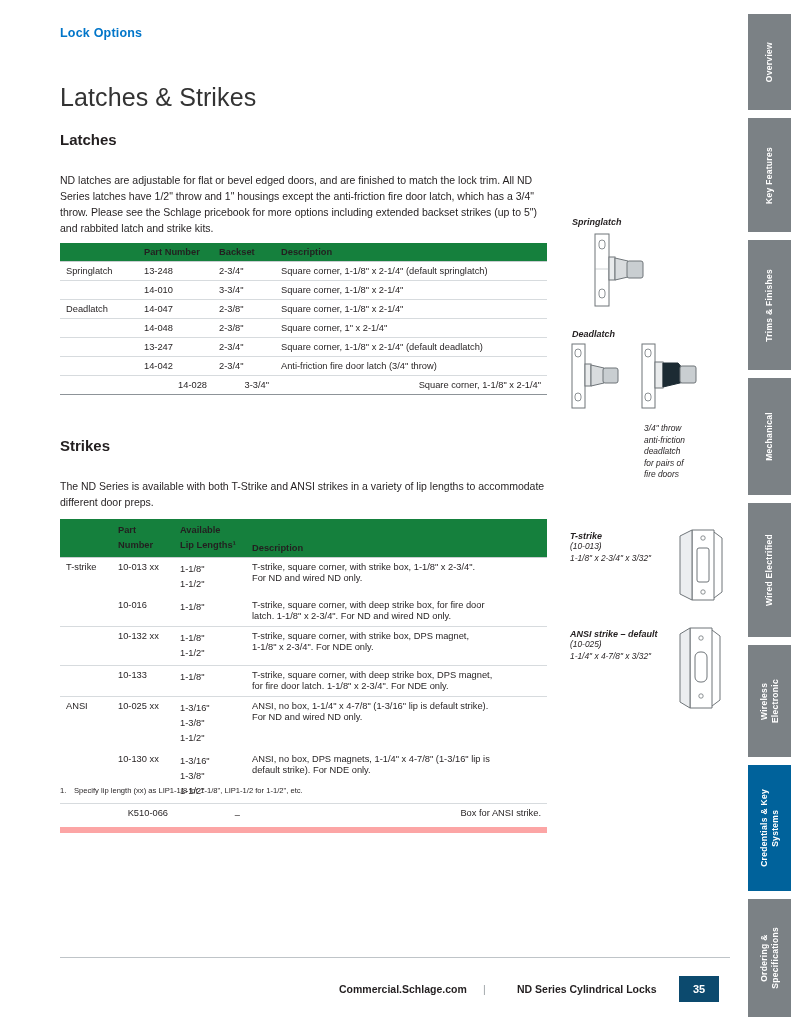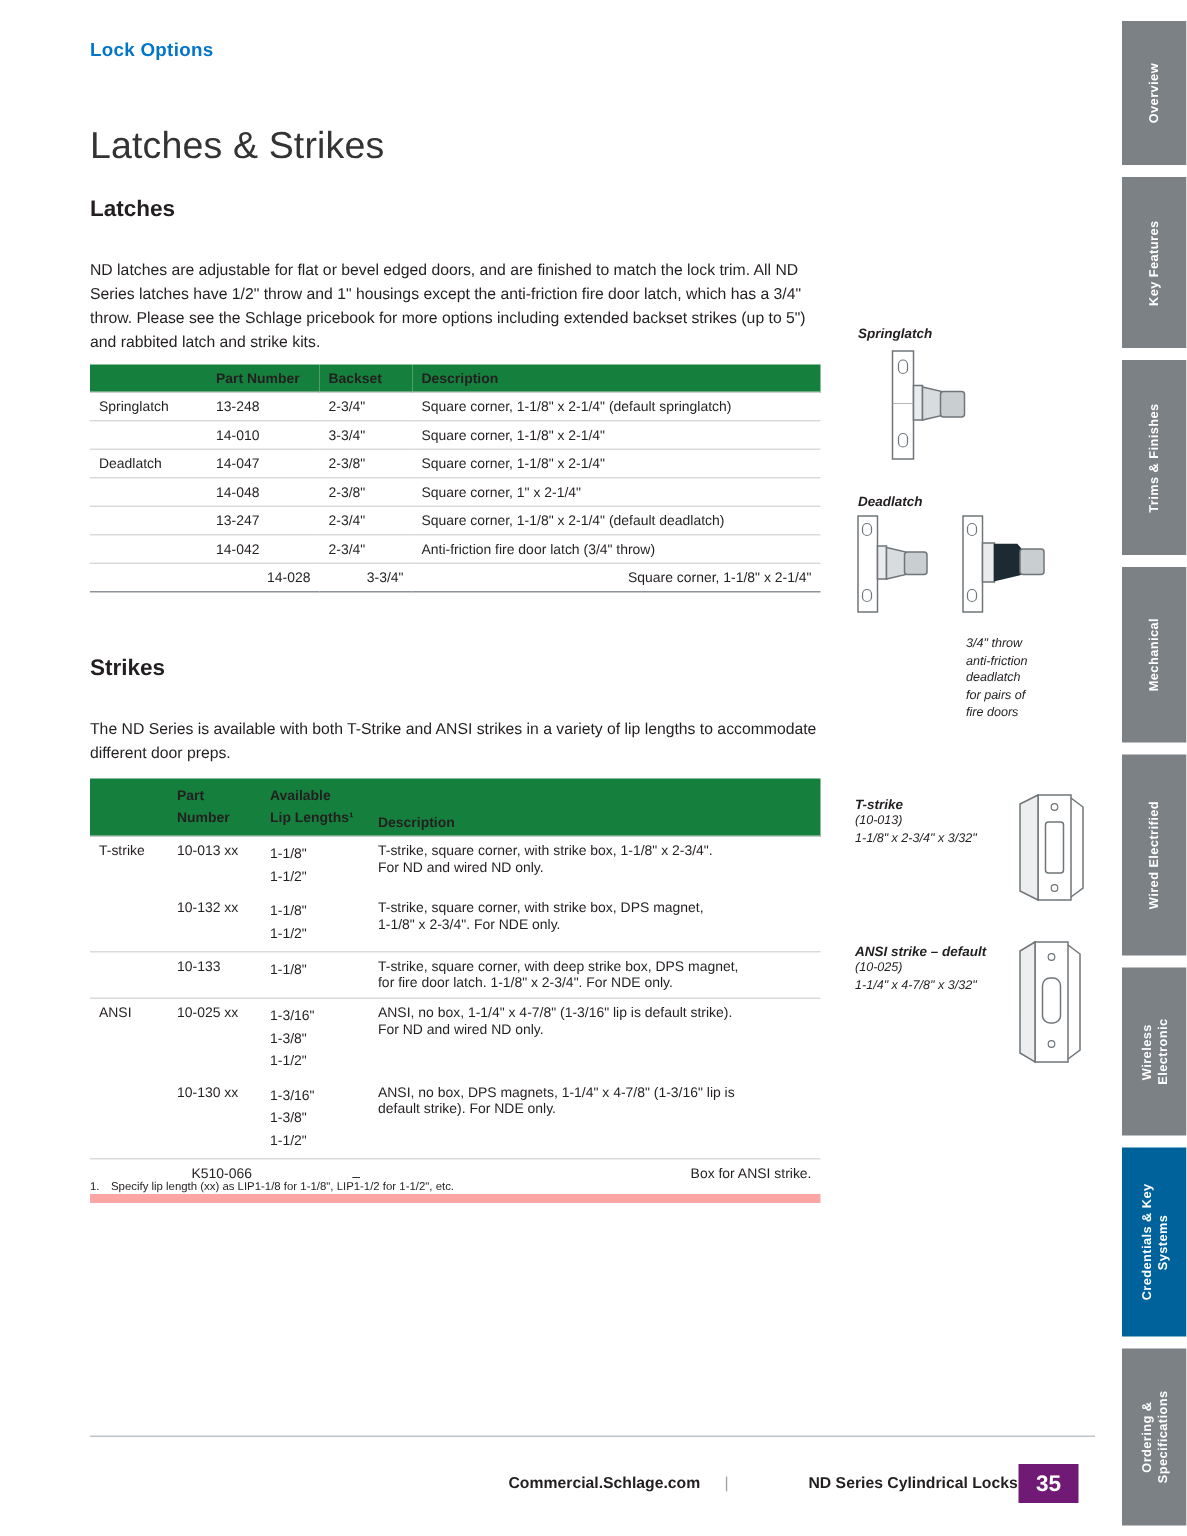--- a/index.html
+++ b/index.html
@@ -170,28 +170,28 @@
   }
   .footer-text {
     position: absolute;
     top: 983px;
     font-size: 10.5px;
     font-weight: bold;
     color: #231f20;
   }
   #footer-site { left: 339px; }
   #footer-sep { left: 483px; color: #9aa0a4; font-weight: normal; }
-  #footer-prod { left: 502px; padding-left: 37px; }
+  #footer-prod { left: 480px; padding-left: 37px; }
   .page-num-box {
     position: absolute;
     left: 679px; top: 976px;
     width: 40px; height: 26px;
-    background: #701a75;
+    background: #0c4a6e;
     color: #fff;
-    font-size: 15px;
+    font-size: 11px;
     font-weight: bold;
     display: flex;
     align-items: center;
     justify-content: center;
   }
 </style>
 </head>
 <body>
 
 <div class="page">
@@ -272,20 +272,27 @@
       </tr>
     </thead>
     <tbody>
       <tr class="grp">
         <td>T-strike</td>
         <td>10-013 xx</td>
         <td class="liplist">1-1/8"
 1-1/2"</td>
         <td class="desc liplist">T-strike, square corner, with strike box, 1-1/8" x 2-3/4".
 For ND and wired ND only.</td>
+      </tr>
+      <tr>
+        <td></td>
+        <td>10-016</td>
+        <td class="liplist">1-1/8"</td>
+        <td class="desc liplist">T-strike, square corner, with deep strike box, for fire door
+latch. 1-1/8" x 2-3/4". For ND and wired ND only.</td>
       </tr>
       <tr>
         <td></td>
         <td>10-132 xx</td>
         <td class="liplist">1-1/8"
 1-1/2"</td>
         <td class="desc liplist">T-strike, square corner, with strike box, DPS magnet,
 1-1/8" x 2-3/4". For NDE only.</td>
       </tr>
       <tr>

